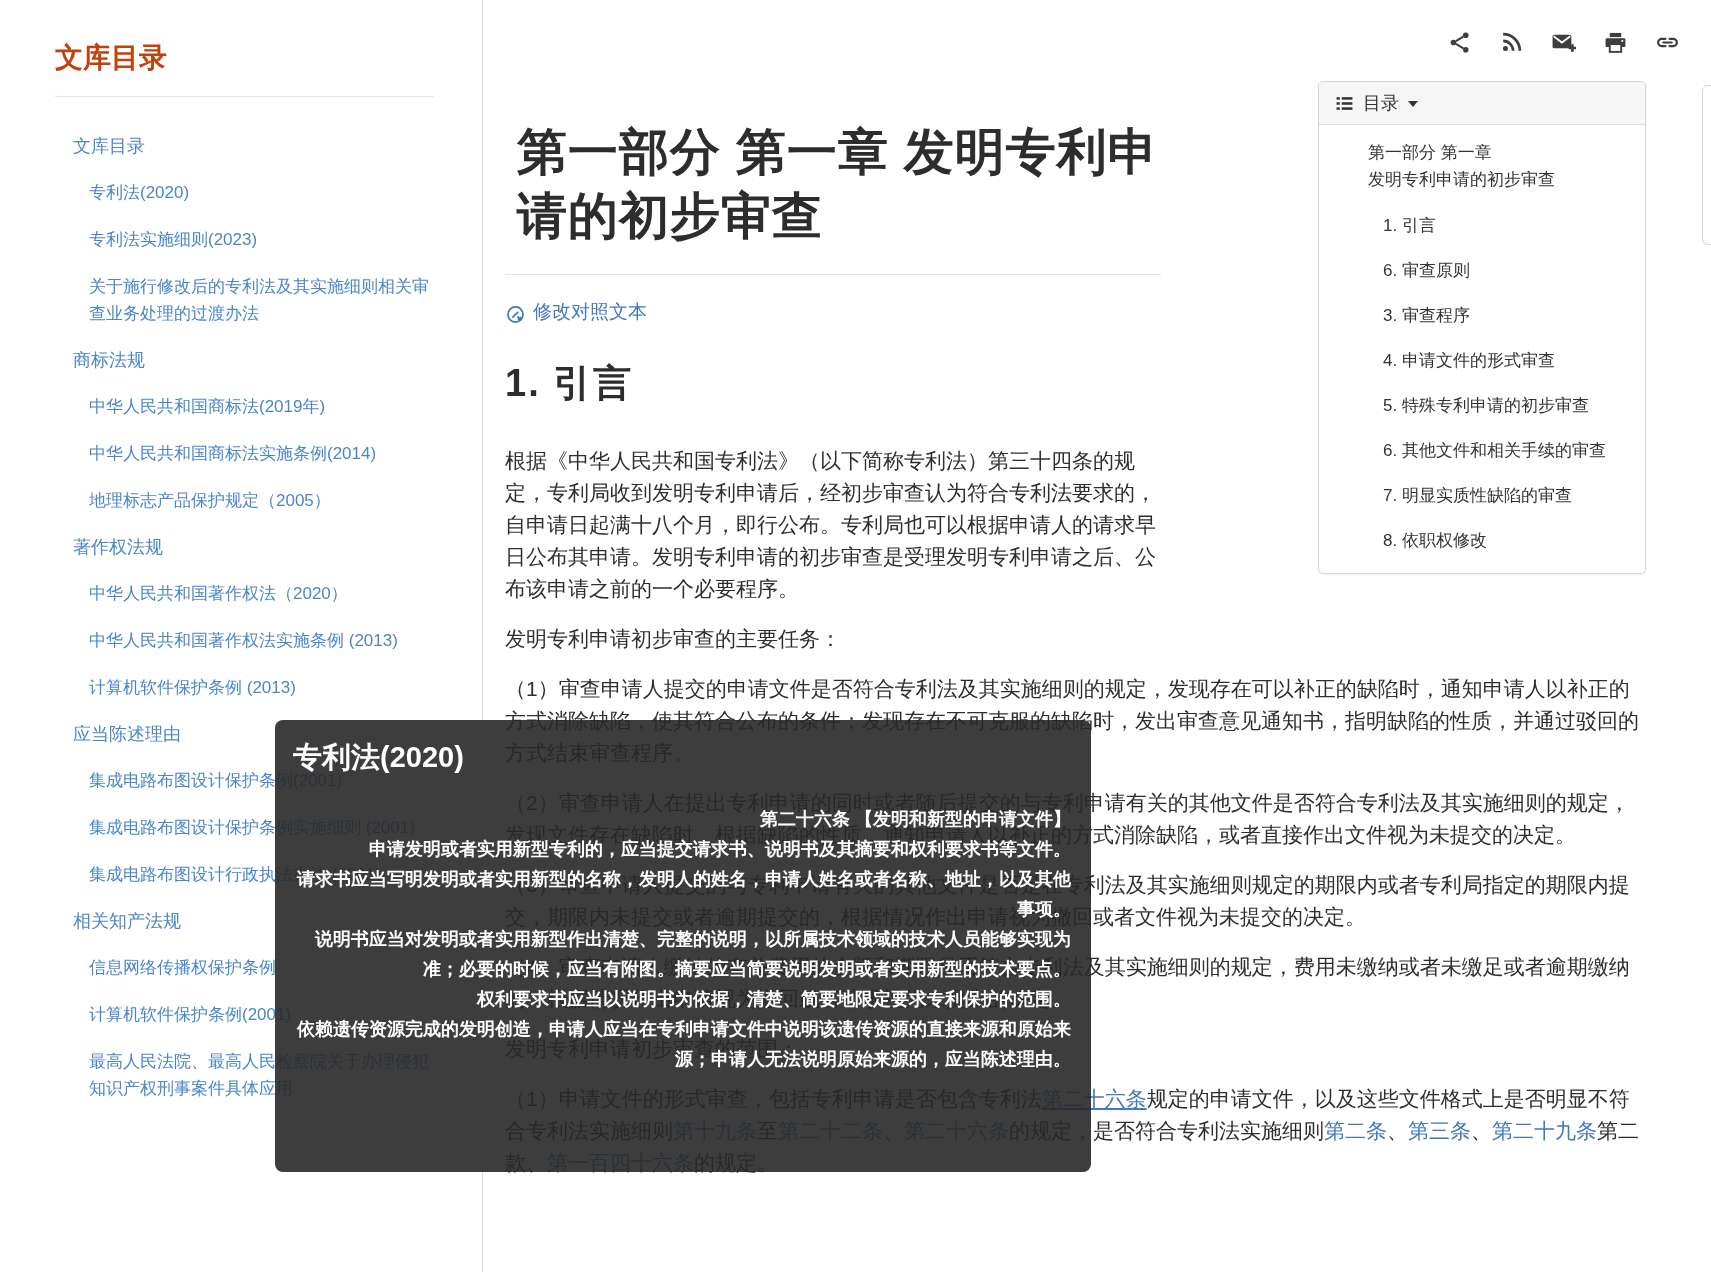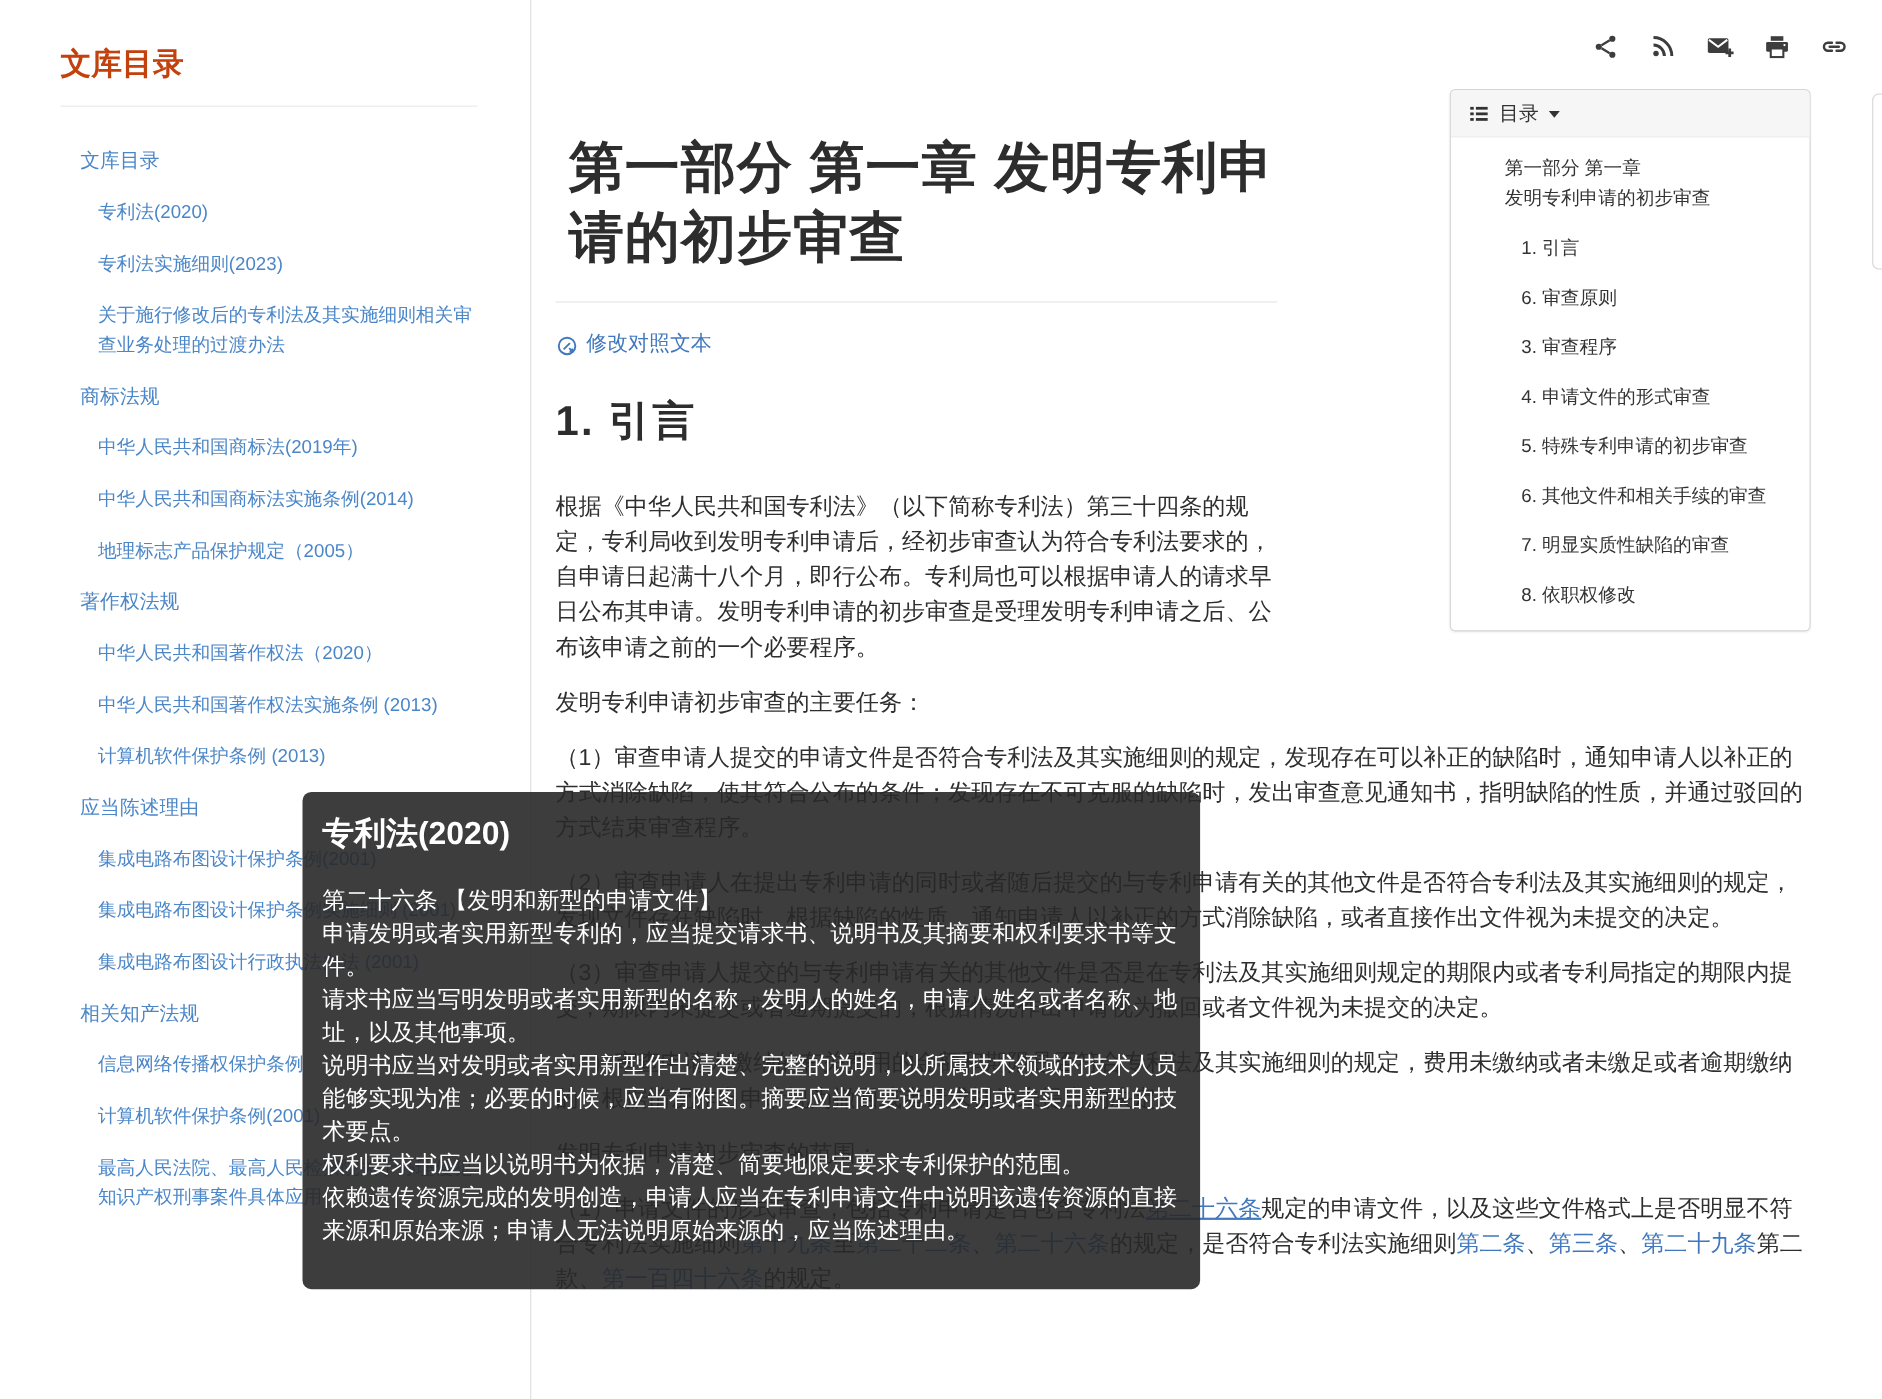--- a/index.html
+++ b/index.html
@@ -73,21 +73,21 @@
     position:absolute; left:1702px; top:85px; width:40px; height:160px; z-index:4;
     background:#fff; border:1px solid #d5d5d5; border-radius:6px;
   }
 
   
   .tooltip {
     position:absolute; left:275px; top:720px; width:816px; min-height:452px; z-index:50;
     background:rgba(40,40,40,0.90); border-radius:8px; padding:14px 20px 22px 18px; color:#ffffff;
   }
   .tooltip .tip-title { font-size:29px; font-weight:bold; margin:4px 0 26px; }
-  .tooltip p { font-size:21px; line-height:30px; font-weight:400; }
+  .tooltip p { font-size:18px; line-height:30px; font-weight:700;text-align:right; }
 </style>
 </head>
 <body>
 
 <div class="left-edge-red"></div>
 <div class="left-edge-gray"></div>
 
 <aside class="sidebar">
   <h2>文库目录</h2>
   <hr class="rule">

